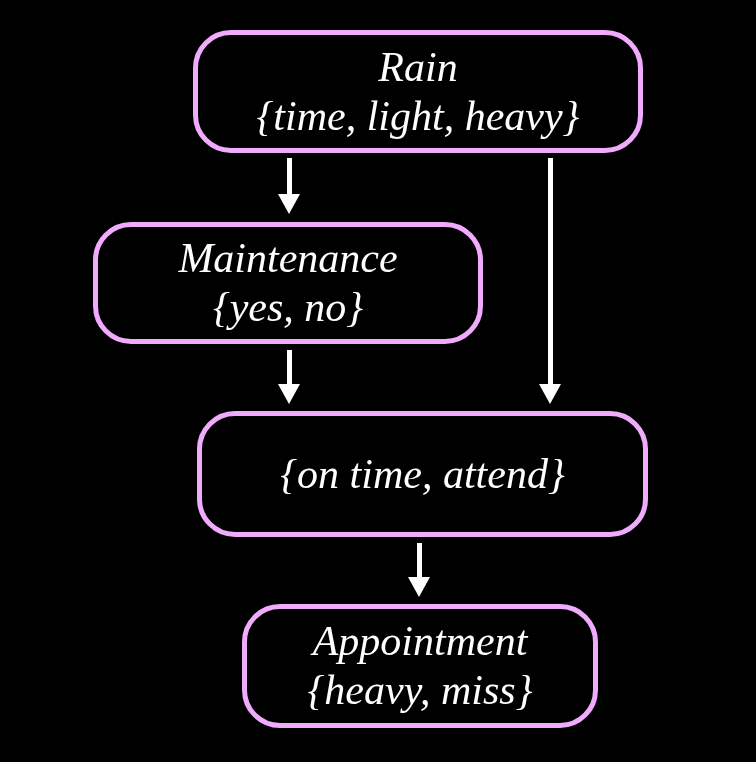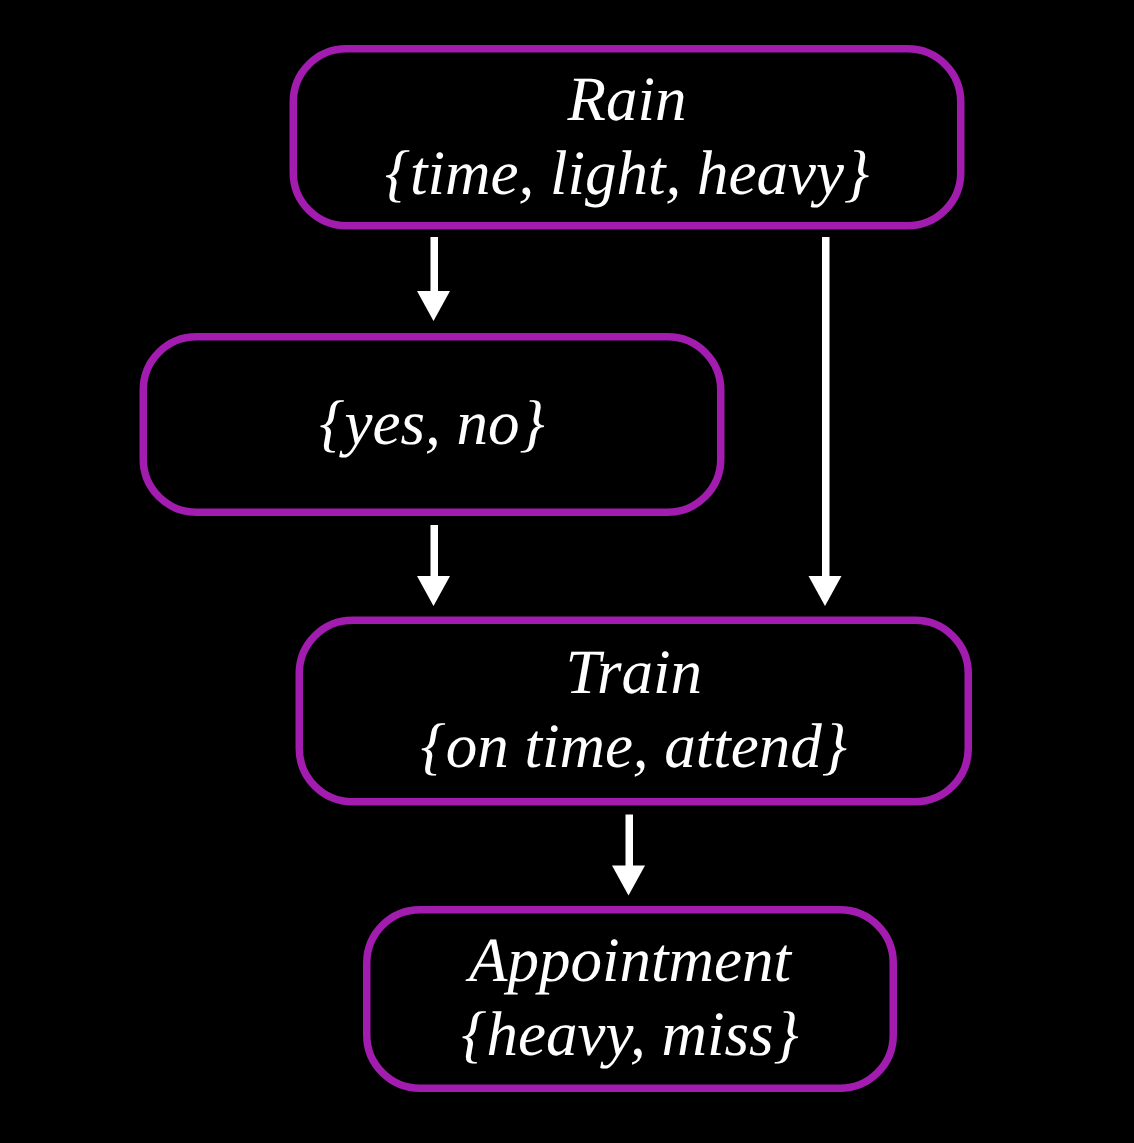--- a/index.html
+++ b/index.html
@@ -11,21 +11,21 @@
     position: relative;
     width: 756px;
     height: 762px;
     background: #000000;
     overflow: hidden;
     font-family: "Liberation Serif", serif;
   }
   .node {
     position: absolute;
     box-sizing: border-box;
-    border: 5px solid #a21caf;
+    border: 5px solid #f0abfc;
     border-radius: 38px;
     display: flex;
     flex-direction: column;
     justify-content: center;
     align-items: center;
     color: #ffffff;
     font-style: italic;
     font-size: 42px;
     line-height: 49px;
     text-align: center;
@@ -67,25 +67,25 @@
 <body>
 
 <div class="canvas">
 
   <div class="node" id="node-rain">
     <div>Rain</div>
     <div>{time, light, heavy}</div>
   </div>
 
   <div class="node" id="node-maintenance">
+    <div>Maintenance</div>
     <div>{yes, no}</div>
   </div>
 
   <div class="node" id="node-train">
-    <div>Train</div>
     <div>{on time, attend}</div>
   </div>
 
   <div class="node" id="node-appointment">
     <div>Appointment</div>
     <div>{heavy, miss}</div>
   </div>
 
   <div class="edge" id="edge-rain-maintenance">
     <div class="shaft"></div>

